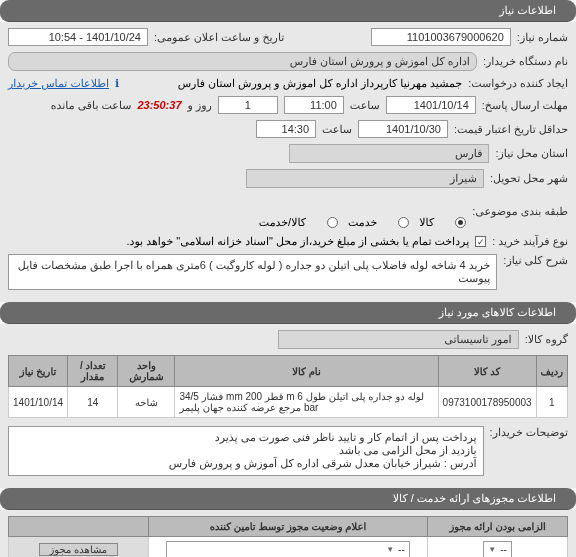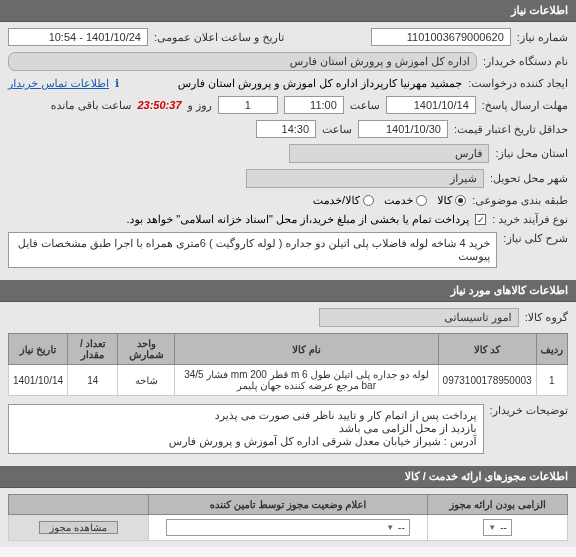--- a/index.html
+++ b/index.html
@@ -6,23 +6,24 @@
     body {
       font-family: Tahoma, Arial, sans-serif;
       font-size: 11px;
       background: #f5f5f5;
       direction: rtl;
       width: 576px;
     }
     .section-header {
       background: #6a6a6a;
       color: #fff;
-      padding: 4px 8px;
-      font-weight: bold;
+      padding: 4px 20px;
+      font-weight: normal;
       border-bottom: 1px solid #555;
+      border-radius: 9px;
     }
     .content {
       background: #e8e8e8;
       padding: 6px 8px;
     }
     .row {
       display: flex;
       align-items: center;
       margin-bottom: 6px;
       gap: 6px;
@@ -50,21 +51,21 @@
       color: #1a5fb4;
       text-decoration: underline;
       cursor: pointer;
     }
     .countdown {
       color: #c00;
       font-weight: bold;
       font-style: italic;
     }
     .radio-group { display: flex; gap: 10px; align-items: center; }
-    .radio-item { display: flex; align-items: center; gap: 3px; }
+    .radio-item { display: flex; align-items: center; gap: 21px; margin-top: 22px; }
     .radio {
       width: 11px; height: 11px;
       border: 1px solid #666;
       border-radius: 50%;
       display: inline-flex;
       align-items: center;
       justify-content: center;
       background: #fff;
     }
     .radio.checked::after {
@@ -214,39 +215,39 @@
   <div class="row">
     <span class="label" style="align-self:flex-start">شرح کلی نیاز:</span>
     <div class="textarea-box">خرید 4 شاخه لوله فاضلاب پلی اتیلن دو جداره ( لوله کاروگیت ) 6متری همراه با اجرا  طبق مشخصات فایل پیوست</div>
   </div>
 </div>
 
 <div class="section-header">اطلاعات کالاهای مورد نیاز</div>
 <div class="content">
   <div class="row">
     <span class="label">گروه کالا:</span>
-    <span class="input-ro" style="width:200px">امور تاسیساتی</span>
+    <span class="input-ro" style="width:241px">امور تاسیساتی</span>
   </div>
 
   <table>
     <thead>
       <tr>
         <th>ردیف</th>
         <th>کد کالا</th>
         <th>نام کالا</th>
         <th>واحد شمارش</th>
         <th>تعداد / مقدار</th>
         <th>تاریخ نیاز</th>
       </tr>
     </thead>
     <tbody>
       <tr>
         <td>1</td>
         <td>0973100178950003</td>
-        <td style="text-align:center">لوله دو جداره پلی اتیلن طول m 6 قطر mm 200 فشار 34/5 bar مرجع عرضه کننده جهان پلیمر</td>
+        <td style="text-align:left">لوله دو جداره پلی اتیلن طول m 6 قطر mm 200 فشار 34/5 bar مرجع عرضه کننده جهان پلیمر</td>
         <td>شاخه</td>
         <td>14</td>
         <td>1401/10/14</td>
       </tr>
     </tbody>
   </table>
 
   <div class="row" style="margin-top:8px">
     <span class="label" style="align-self:flex-start">توضیحات خریدار:</span>
     <div class="textarea-box" style="white-space:pre-line;min-height:50px">پرداخت پس از اتمام کار و تایید ناظر فنی صورت می پذیرد

